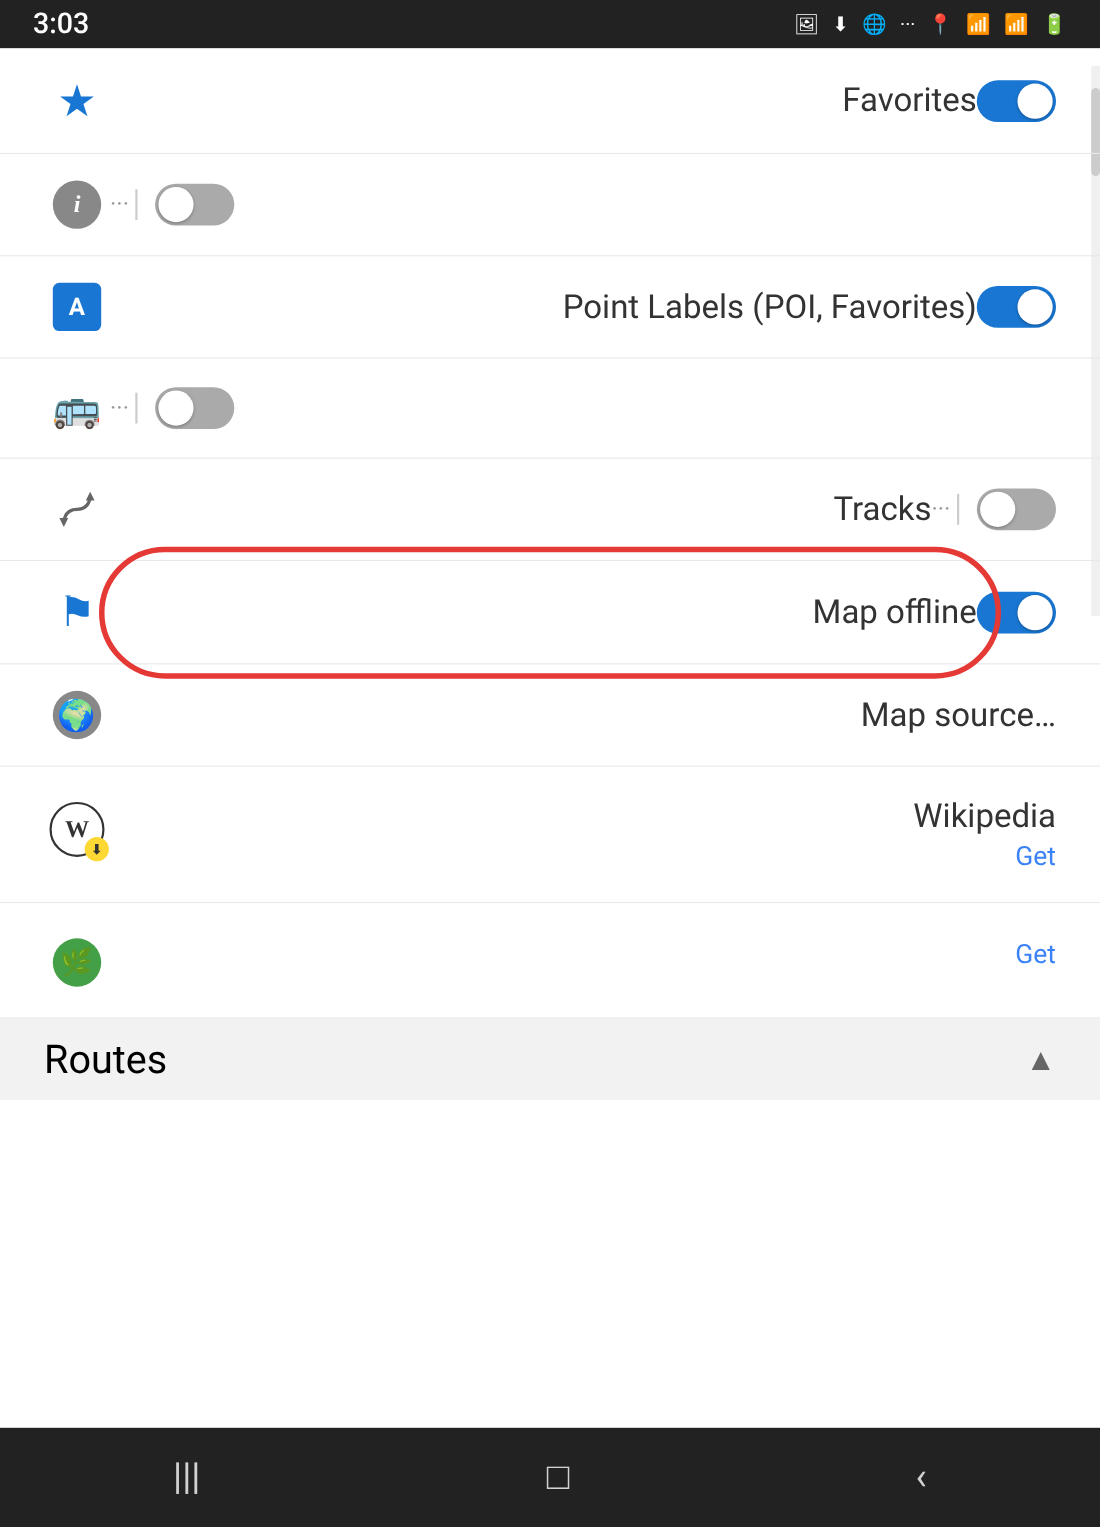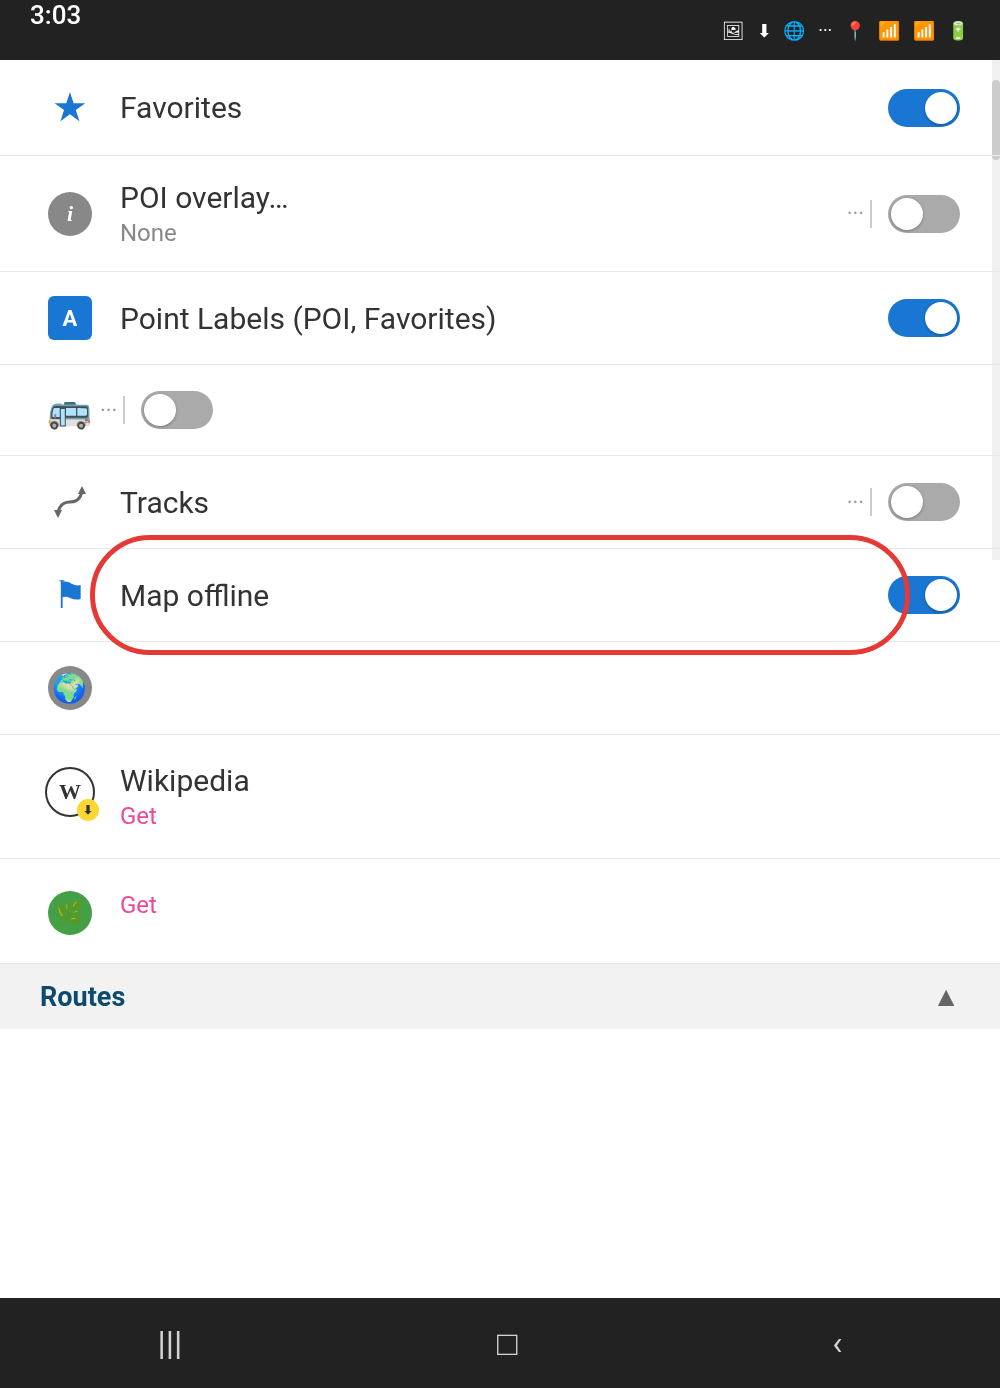--- a/index.html
+++ b/index.html
@@ -9,23 +9,24 @@
       height: 1388px;
       background: #fff;
       font-family: 'Roboto', Arial, sans-serif;
       overflow: hidden;
       position: relative;
     }
 
     
     .status-bar {
       width: 100%;
-      height: 60px;
+      height: 44px;
       background: #222;
       display: flex;
+      align-items: center;
       justify-content: space-between;
       padding: 0 30px;
     }
     .status-time {
       color: #fff;
       font-size: 26px;
       font-weight: 500;
     }
     .status-icons {
       display: flex;
@@ -56,37 +57,38 @@
       width: 60px;
       flex-shrink: 0;
       display: flex;
       align-items: center;
       justify-content: center;
     }
 
     .item-text {
       flex: 1;
       padding-left: 20px;
+      text-align: right;
     }
 
     .item-title {
       font-size: 30px;
       color: #333;
       font-weight: 400;
     }
 
     .item-subtitle {
       font-size: 24px;
       color: #888;
       margin-top: 4px;
     }
 
     .item-link {
       font-size: 24px;
-      color: #ec4899;
+      color: #3b82f6;
       margin-top: 4px;
       cursor: pointer;
     }
 
     
     .toggle-area {
       display: flex;
       align-items: center;
       gap: 16px;
       flex-shrink: 0;
@@ -278,23 +280,23 @@
     
     .section-header {
       background: #f2f2f2;
       padding: 16px 40px;
       display: flex;
       align-items: center;
       justify-content: space-between;
     }
 
     .section-title {
-      font-size: 27px;
-      color: #0c4a6e;
-      font-weight: 700;
+      font-size: 36px;
+      color: #000000;
+      font-weight: 400;
     }
 
     .chevron-up {
       font-size: 28px;
       color: #666;
     }
 
     
     .nav-bar {
       position: absolute;
@@ -347,24 +349,20 @@
       <div class="toggle on">
         <div class="toggle-thumb"></div>
       </div>
     </div>
   </div>
 
   <div class="list-item">
     <div class="icon-container">
       <div class="info-icon">i</div>
     </div>
-    <div class="item-text">
-      <div class="item-title">POI overlay…</div>
-      <div class="item-subtitle">None</div>
-    </div>
     <div class="toggle-area">
       <div class="dots-divider">
         <span>···</span>
         <div class="divider-bar"></div>
       </div>
       <div class="toggle off">
         <div class="toggle-thumb"></div>
       </div>
     </div>
   </div>
@@ -433,20 +431,23 @@
       <div class="toggle on">
         <div class="toggle-thumb"></div>
       </div>
     </div>
   </div>
 
   <div class="list-item">
     <div class="icon-container">
       <div class="globe-icon">🌍</div>
     </div>
+    <div class="item-text">
+      <div class="item-title">Map source…</div>
+    </div>
   </div>
 
   <div class="list-item" style="align-items:flex-start; padding-top:28px; padding-bottom:28px;">
     <div class="icon-container" style="margin-top:4px;">
       <div class="wikipedia-icon">
         W
         <div class="wiki-download">⬇</div>
       </div>
     </div>
     <div class="item-text">

